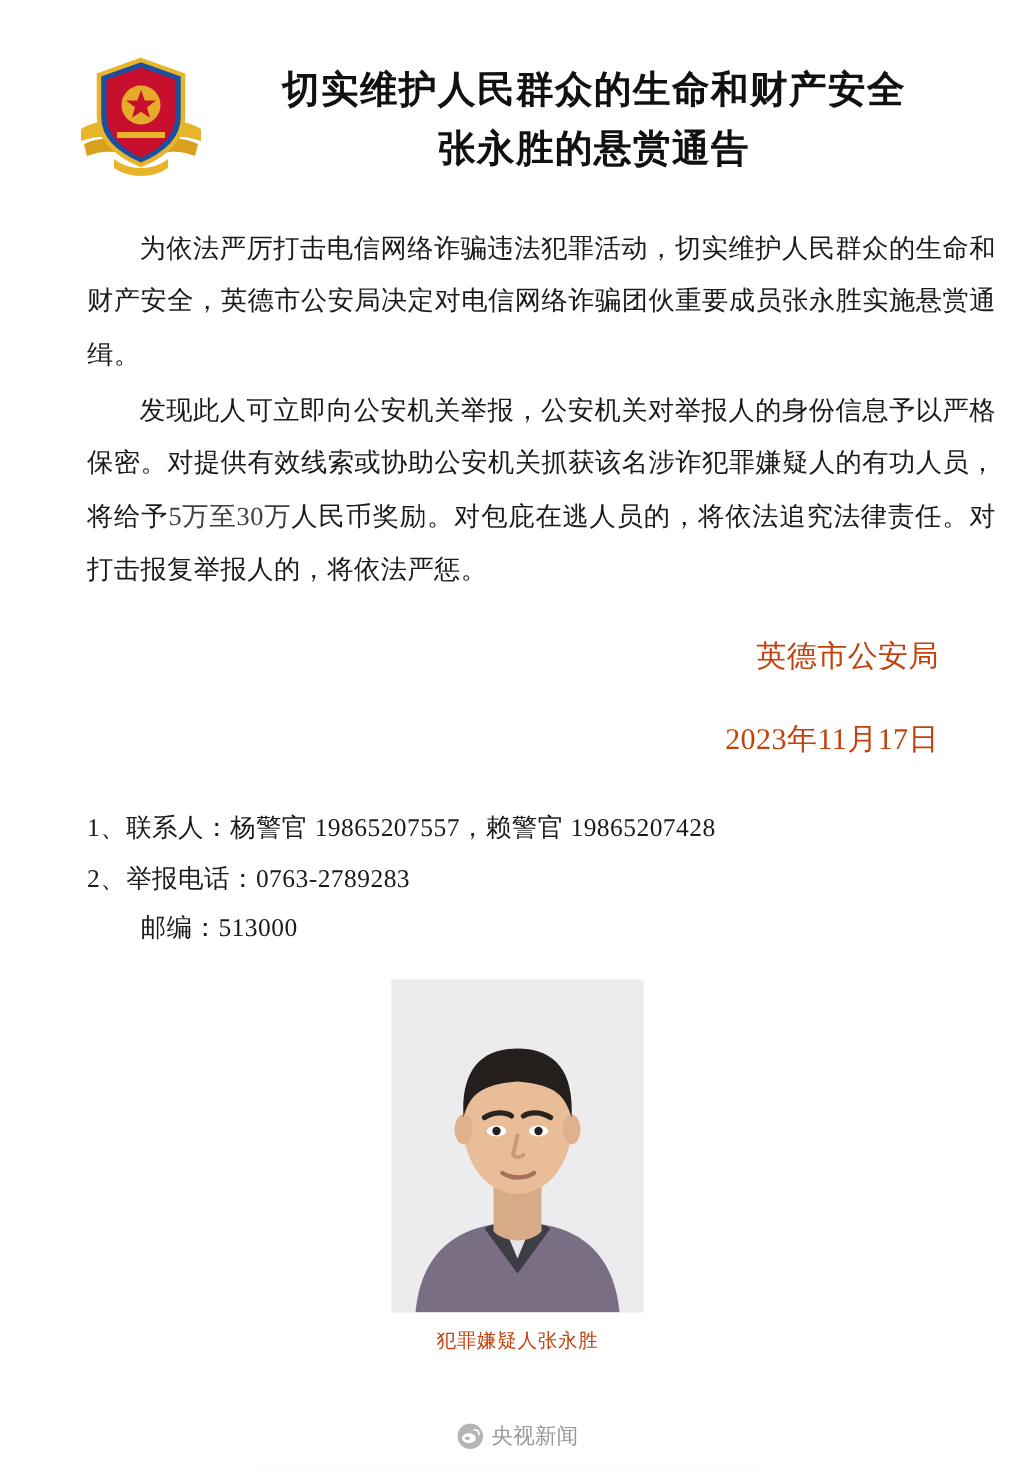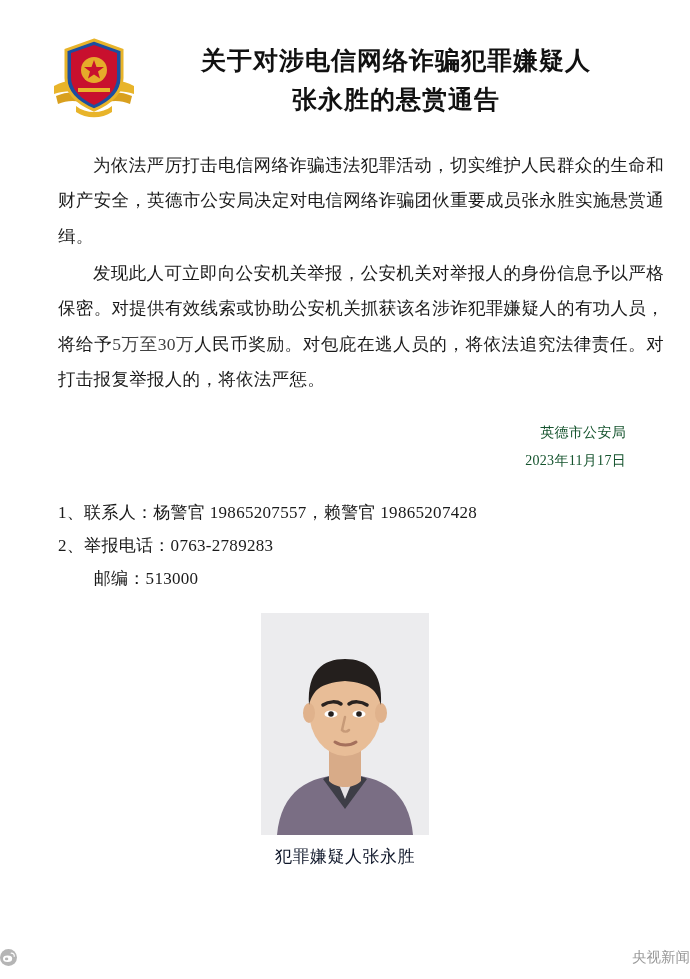--- a/index.html
+++ b/index.html
@@ -64,24 +64,25 @@
   .highlight {
     color: #404040;
   }
   
   .signature {
     margin-top: 22px;
     text-align: right;
     padding-right: 38px;
   }
   .sig-line {
-    font-size: 14px;
+    font-size: 20px;
     line-height: 1.95;
-    color: #14532d;
+    color: #c2410c;
     letter-spacing: 0.3px;
+    margin-top: 16px;
   }
   
   .contacts {
     margin-top: 22px;
     padding: 0 58px 0 58px;
     box-sizing: border-box;
   }
   .contact-row {
     font-size: 17px;
     line-height: 1.95;
@@ -102,33 +103,33 @@
     height: 222px;
     margin: 0 auto;
     display: block;
     background: #e9e9ea;
     position: relative;
     overflow: hidden;
   }
   .photo svg { display: block; }
   .photo-caption {
     margin-top: 10px;
-    font-size: 17px;
-    color: #0f172a;
+    font-size: 13px;
+    color: #c2410c;
     letter-spacing: 0.5px;
   }
   
   .footer {
     position: absolute;
     bottom: 12px;
     left: 0;
     width: 100%;
     display: flex;
     align-items: center;
-    justify-content: space-between;
+    justify-content: center;
     gap: 6px;
   }
   .weibo-icon {
     width: 17px;
     height: 17px;
     flex: 0 0 17px;
   }
   .footer-text {
     font-size: 14.5px;
     color: #9a9a9a;
@@ -153,21 +154,21 @@
         <path d="M48 11 L71 19 L71 43 C71 57, 59 66, 48 71 C37 66, 25 57, 25 43 L25 19 Z" fill="#c8102e"></path>
 
         <circle cx="48" cy="36" r="13" fill="#e8b42a" opacity="0.95"></circle>
         <path d="M48 26 L50.5 33 L58 33 L52 37.5 L54 44.5 L48 40.5 L42 44.5 L44 37.5 L38 33 L45.5 33 Z" fill="#c8102e"></path>
         <path d="M32 54 L64 54 L64 58 L32 58 Z" fill="#e8b42a"></path>
 
         <path d="M30 72 C40 80, 56 80, 66 72 L66 78 C56 85, 40 85, 30 78 Z" fill="#e8b42a"></path>
       </svg>
     </div>
     <div class="title-wrap">
-      <div class="title-line">关于对涉电信网络诈骗犯罪嫌疑人</div>
+      <div class="title-line">切实维护人民群众的生命和财产安全</div>
       <div class="title-line">张永胜的悬赏通告</div>
     </div>
   </div>
 
   <div class="content">
     <p class="para">
       <span>为依法严厉打击电信网络诈骗违法犯罪活动，切实维护人民群众的生命和财产安全，英德市公安局决定对电信网络诈骗团伙重要成员张永胜实施悬赏通缉。</span>
     </p>
     <p class="para">
       <span>发现此人可立即向公安机关举报，公安机关对举报人的身份信息予以严格保密。对提供有效线索或协助公安机关抓获该名涉诈犯罪嫌疑人的有功人员，将给予</span><span class="highlight">5万至30万</span><span>人民币奖励。对包庇在逃人员的，将依法追究法律责任。对打击报复举报人的，将依法严惩。</span>

